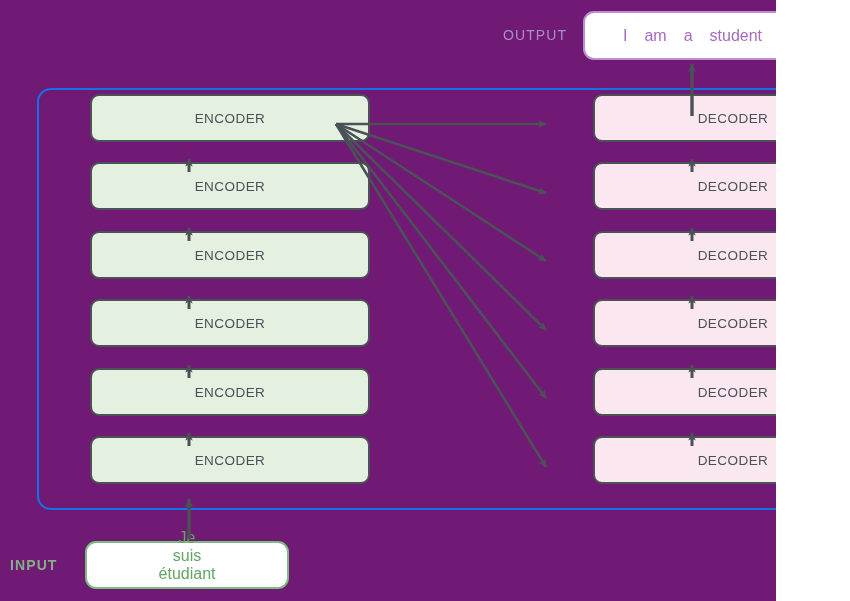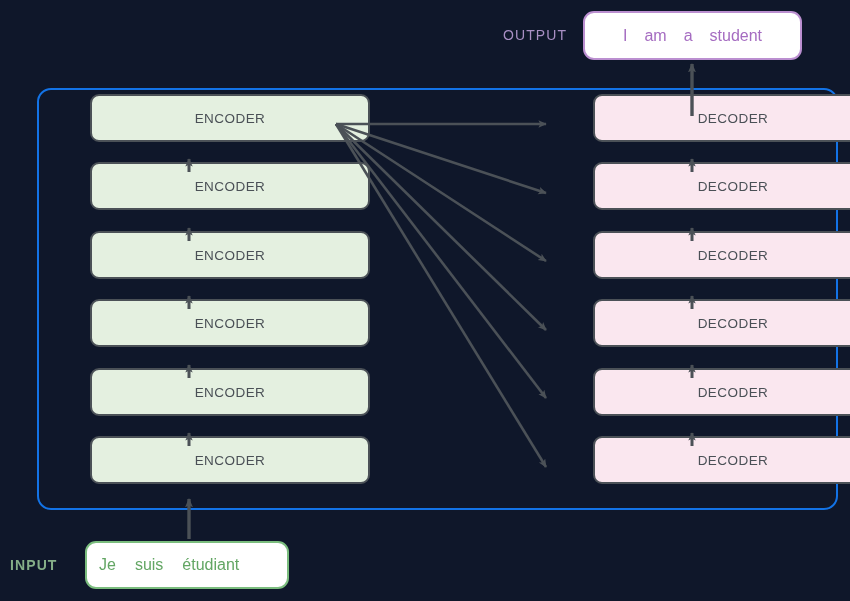--- a/index.html
+++ b/index.html
@@ -6,23 +6,23 @@
     margin: 0;
     padding: 0;
     background: #ffffff;
   }
   body {
     font-family: "Liberation Sans", sans-serif;
     -webkit-font-smoothing: antialiased;
   }
   #stage {
     position: relative;
-    width: 850px;
+    width: 776px;
     height: 601px;
-    background: #0f172a;
+    background: #701a75;
     overflow: hidden;
   }
 
   
   #model-container {
     position: absolute;
     left: 37px;
     top: 88px;
     width: 801px;
     height: 422px;
@@ -80,22 +80,23 @@
     border: 2.4px solid #bb8fd0;
     justify-content: center;
     padding: 0 14px;
   }
   #input-box {
     left: 85px;
     top: 541px;
     width: 204px;
     height: 48px;
     border: 2.4px solid #7bbd7e;
-    justify-content: flex-start;
+    justify-content: flex-end;
     padding: 4px 12px;
+    flex-direction: column;
   }
   .token {
     font-size: 16px;
     white-space: pre;
   }
   #output-box .token { color: #a56cc1; }
   #input-box .token { color: #63a664; }
   .tok-gap-out { width: 17px; display:inline-block; }
   .tok-gap-in  { width: 19px; display:inline-block; }
 

